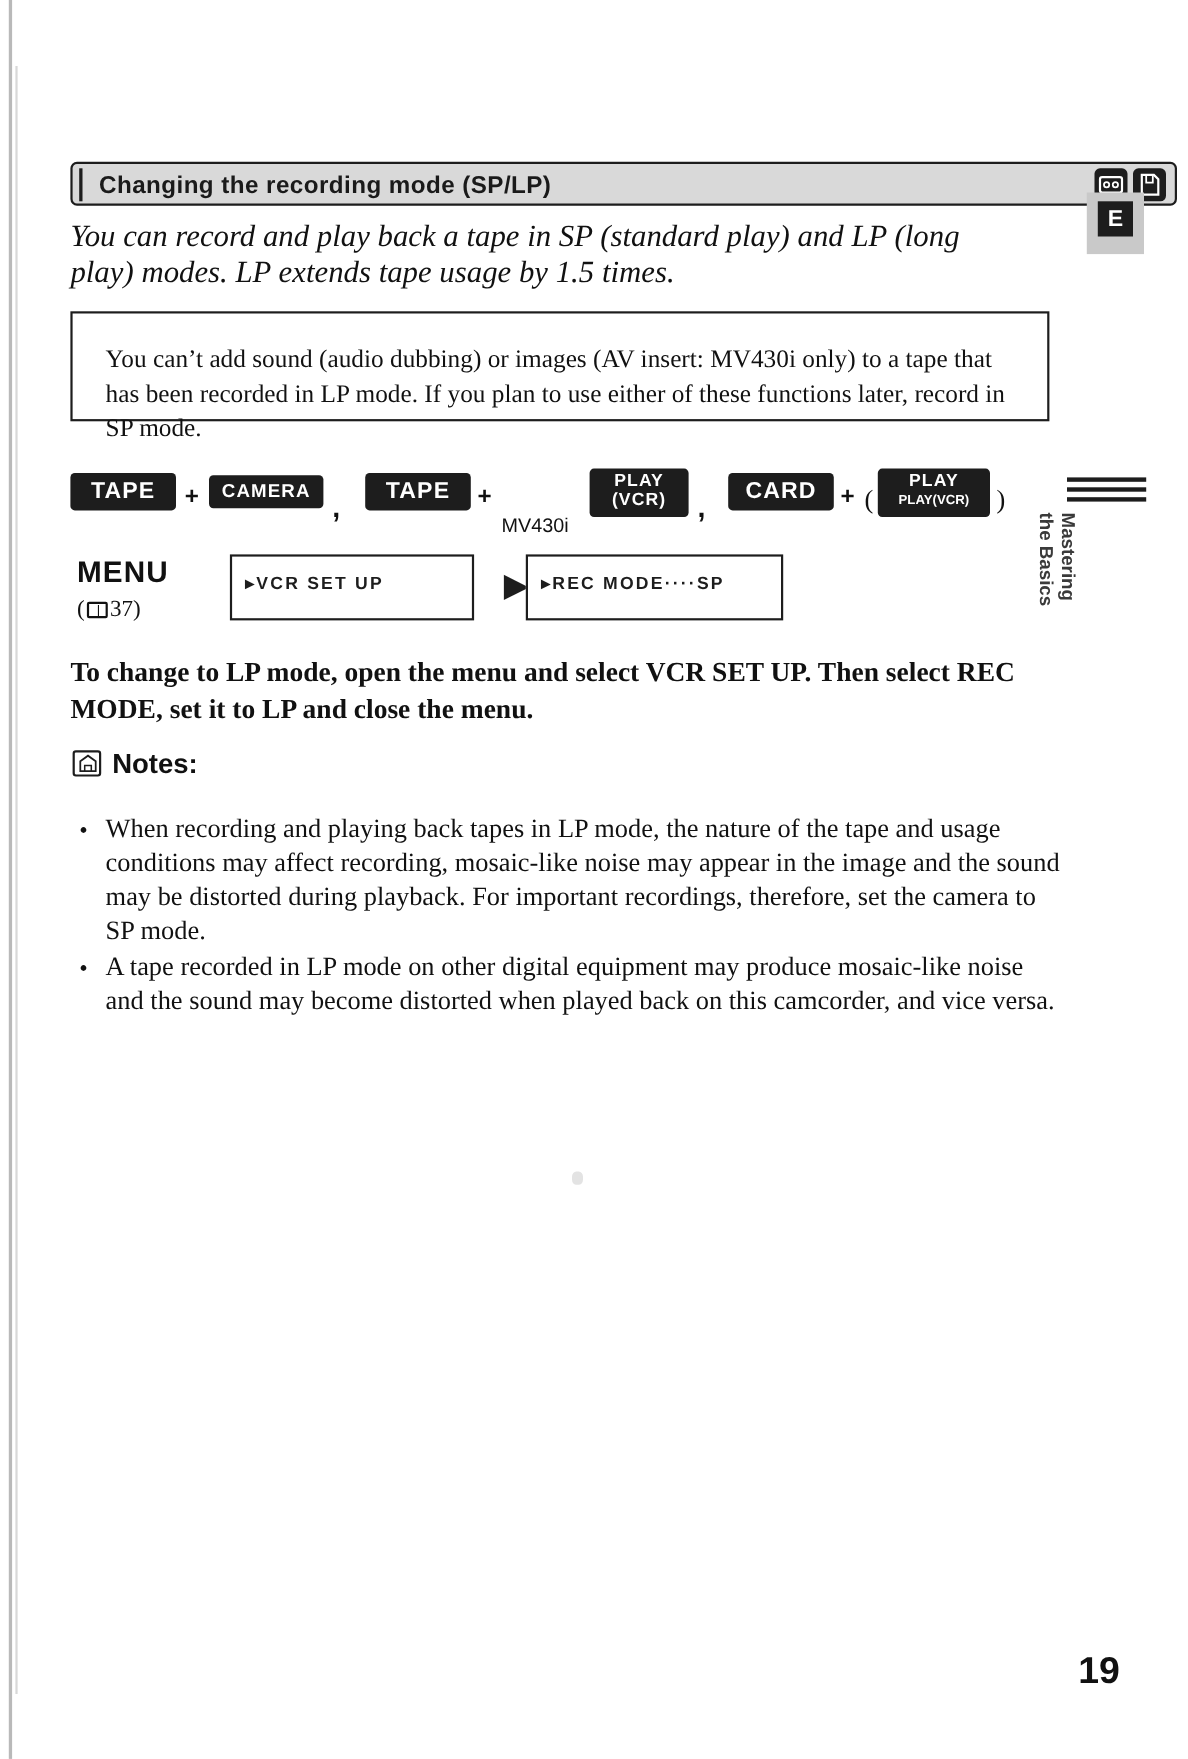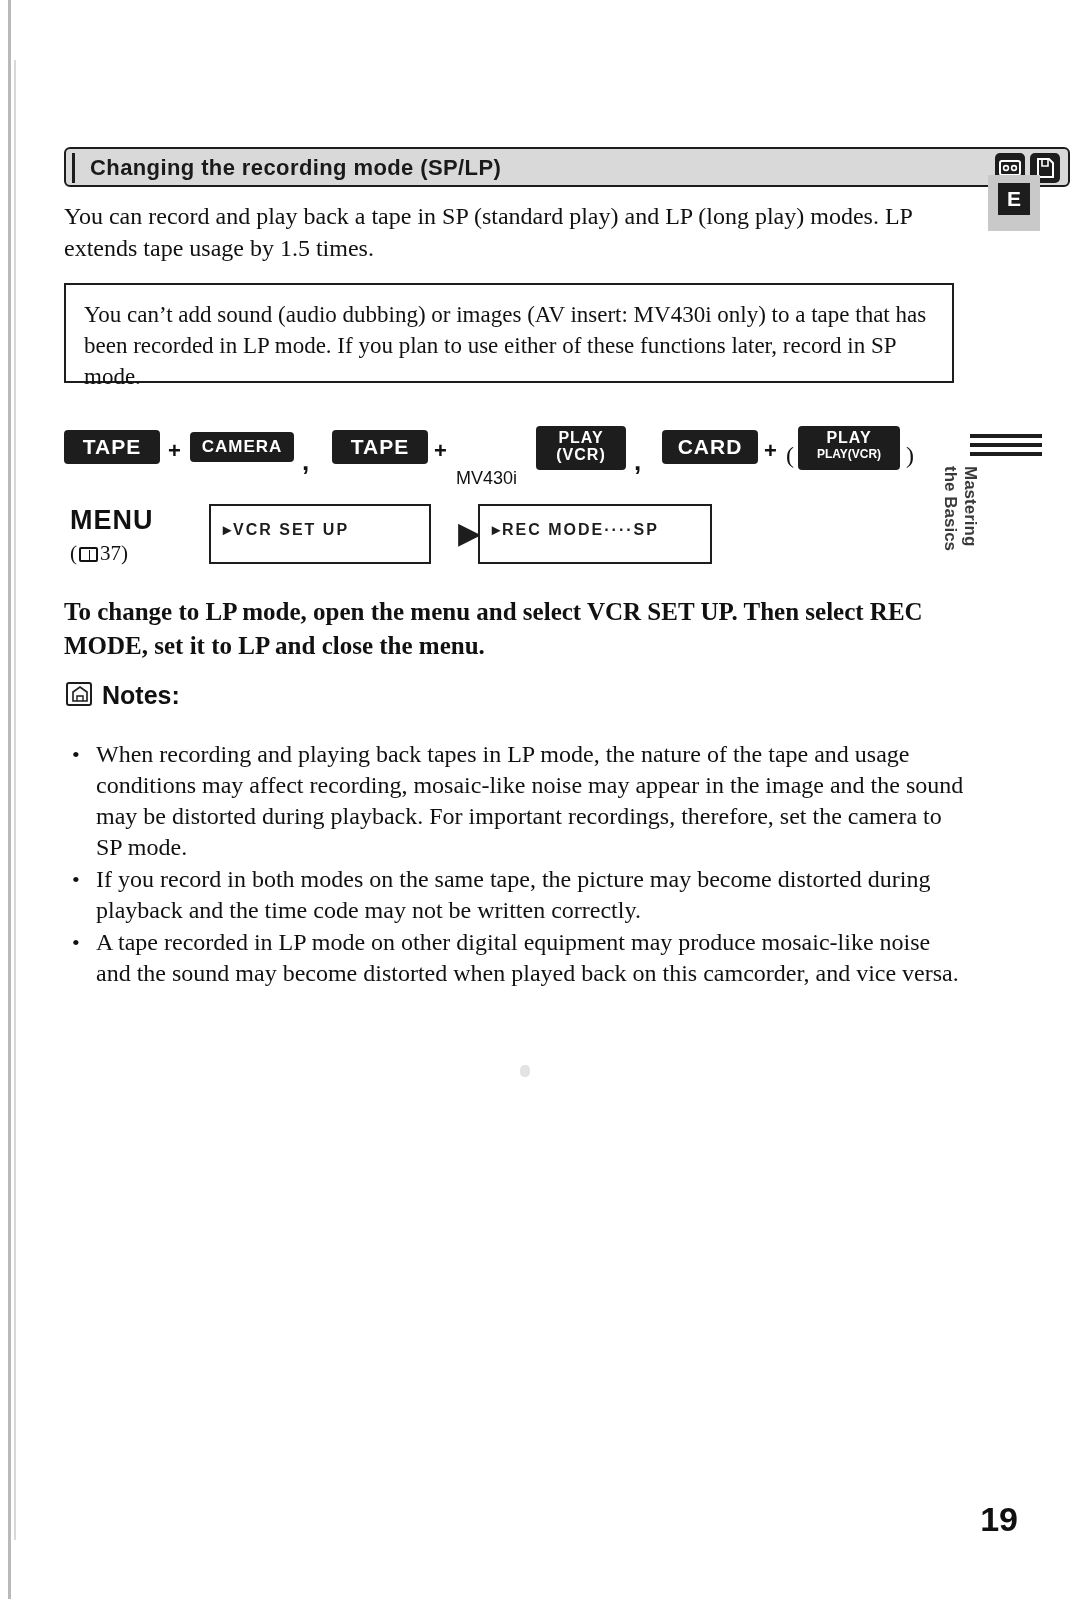--- a/index.html
+++ b/index.html
@@ -120,33 +120,34 @@
     font-size: 17px;
     color: #3a3a3a;
     line-height: 20px;
   }
 
   
   .intro {
     position: absolute;
     left: 64px; top: 200px;
     width: 870px;
-    font-size: 24px;
+    font-size: 28px;
     line-height: 32px;
+    font-style: italic;
   }
 
   .notebox {
     position: absolute;
     left: 64px; top: 283px;
     width: 890px; height: 100px;
     border: 2px solid #1d1d1d;
     box-sizing: border-box;
   }
   .notebox p {
-    margin: 4px;
+    margin: 16px;
     padding: 10px 14px 0 14px;
     font-size: 23px;
     line-height: 31px;
   }
 
   
   .badge-row {
     position: absolute;
     left: 64px; top: 424px;
     width: 890px; height: 56px;
@@ -402,20 +403,19 @@
   <div class="notes-icon">
     <svg width="20" height="19" viewBox="0 0 20 19">
       <path d="M3 16 v-9 l7-5 7 5 v9 z" fill="none" stroke="#1d1d1d" stroke-width="1.6"></path>
       <path d="M7 16 v-5 h6 v5" fill="none" stroke="#1d1d1d" stroke-width="1.4"></path>
     </svg>
   </div>
   <div class="notes-title">Notes:</div>
 
   <div class="notes-list">
     <div class="note-item">When recording and playing back tapes in LP mode, the nature of the tape and usage conditions may affect recording, mosaic-like noise may appear in the image and the sound may be distorted during playback. For important recordings, therefore, set the camera to SP mode.</div>
-    <div class="note-item">If you record in both modes on the same tape, the picture may become distorted during playback and the time code may not be written correctly.</div>
     <div class="note-item">A tape recorded in LP mode on other digital equipment may produce mosaic-like noise and the sound may become distorted when played back on this camcorder, and vice versa.</div>
   </div>
 
   <div class="smudge"></div>
 
   <div class="pageno">19</div>
 </div>
 
 </body></html>

